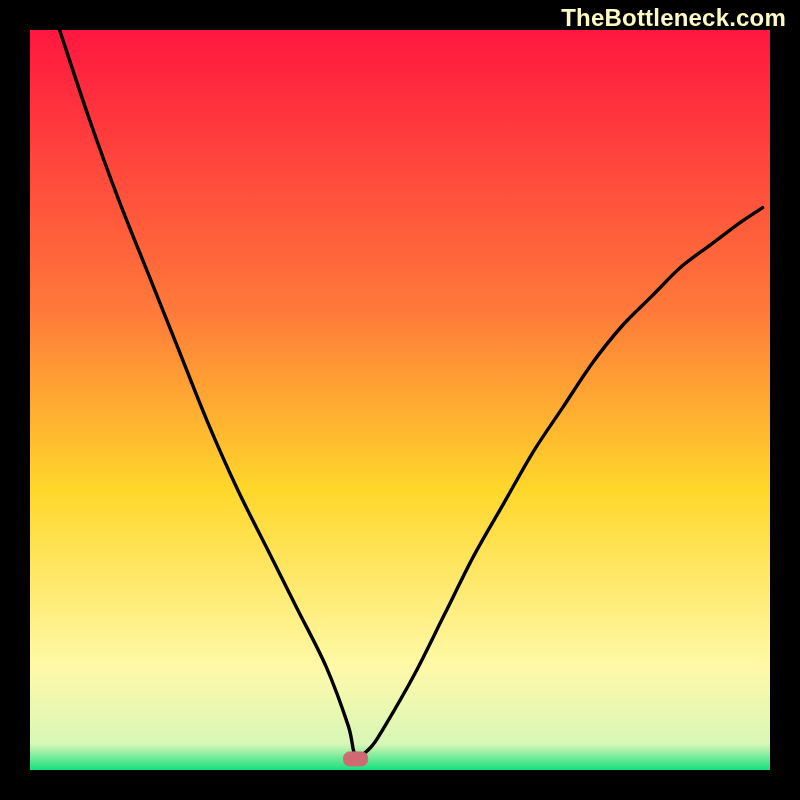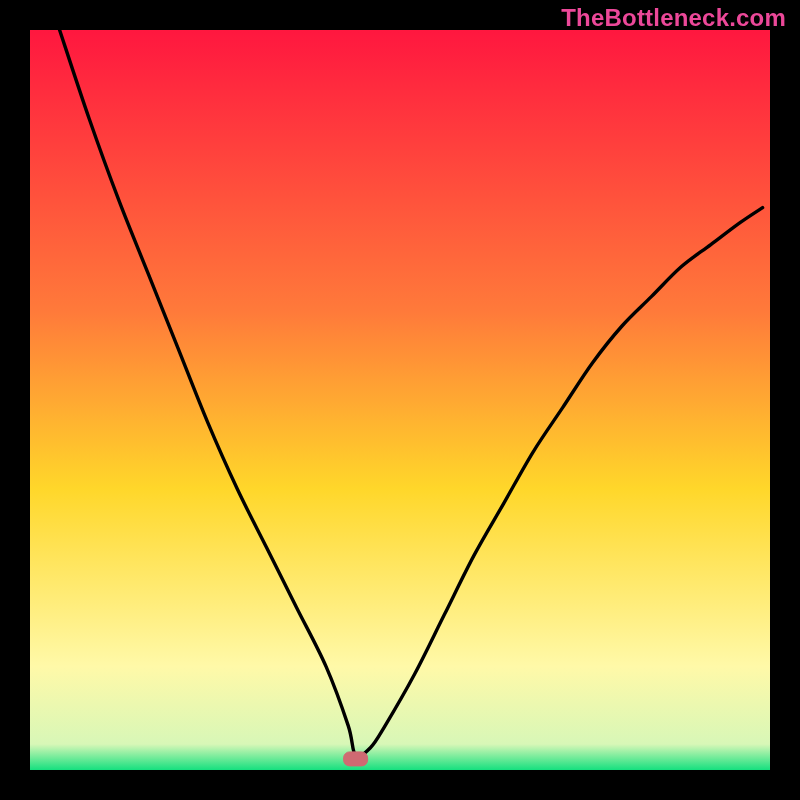--- a/index.html
+++ b/index.html
@@ -14,21 +14,21 @@
   .frame {
     position: relative;
     width: 800px;
     height: 800px;
     background: #000;
   }
   .watermark {
     position: absolute;
     top: 4px;
     right: 14px;
-    color: #ec4899;
+    color: #fef9c3;
     font-size: 24px;
     font-weight: 600;
     letter-spacing: 0.2px;
     user-select: none;
     z-index: 10;
   }
   .plot-outer {
     position: absolute;
     left: 30px;
     top: 30px;

